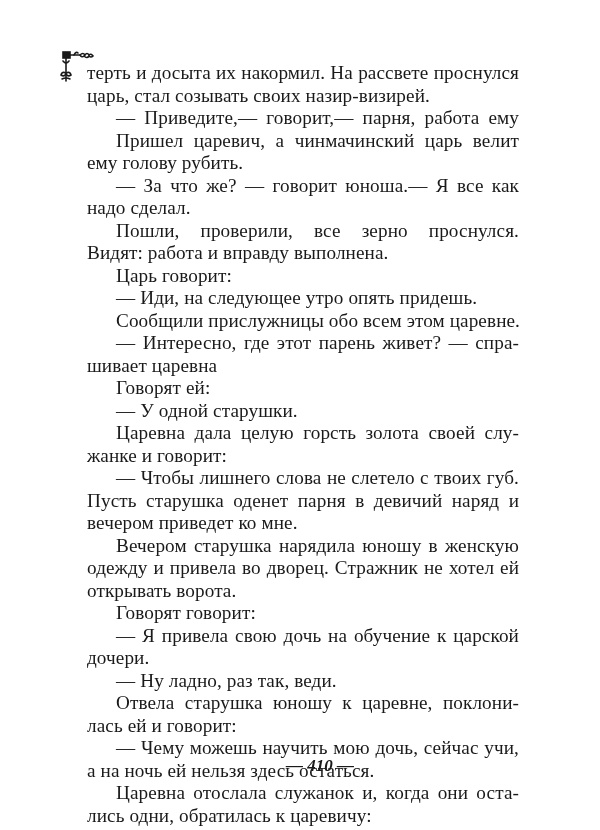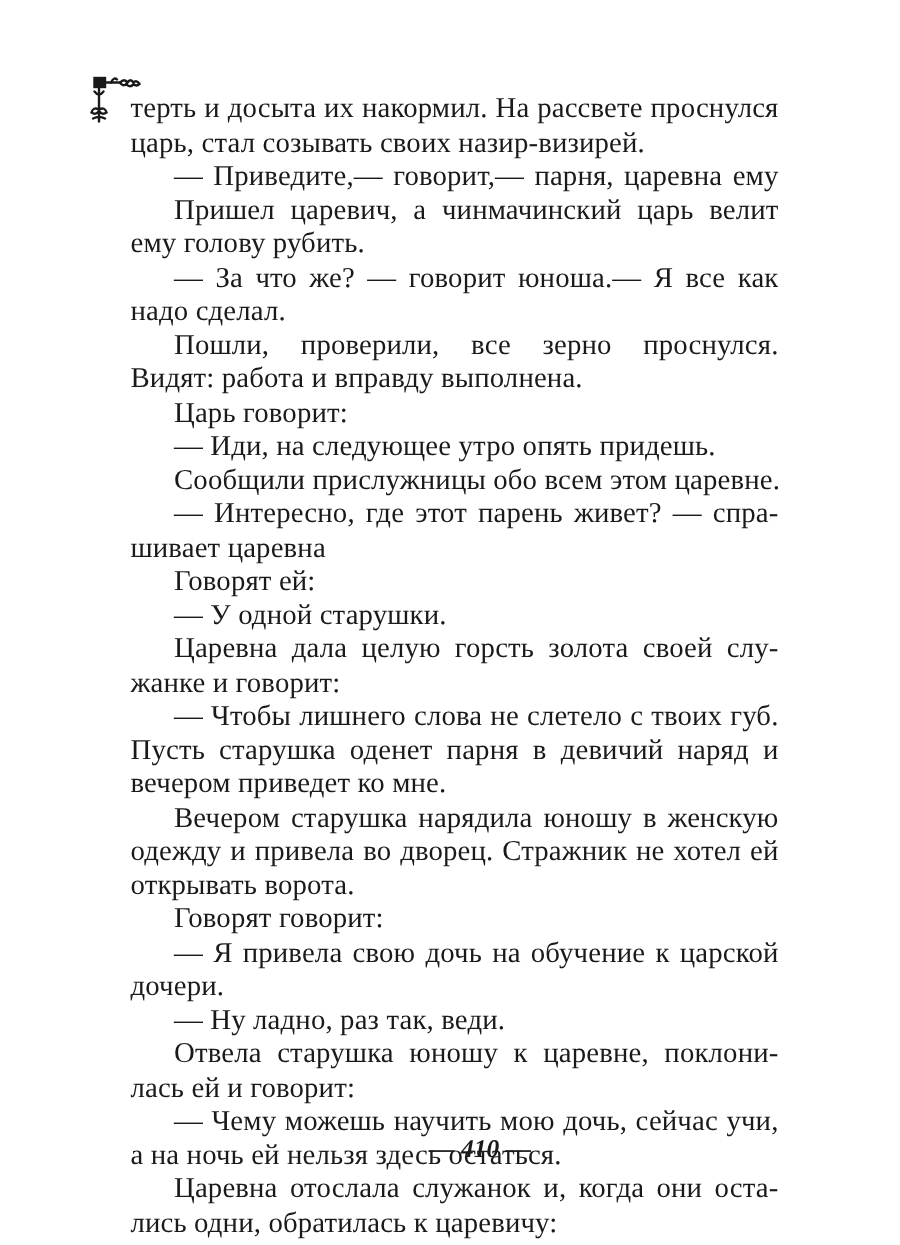--- a/index.html
+++ b/index.html
@@ -72,21 +72,21 @@
       <path d="M3 12 q3 4 6 0"></path>
       <path d="M6 24 q-4 -2 -5 2 q3 2 5 -1 q2 3 5 1 q-1 -4 -5 -2"></path>
       <path d="M6 26 L6 32"></path>
       <path d="M2 30 q4 -2 8 0"></path>
     </g>
   </svg>
 
   <div class="text-block" id="text-body">
       <div class="line">терть и досыта их накормил. На рассвете проснулся</div>
       <div class="line last">царь, стал созывать своих назир-визирей.</div>
-      <div class="line indent">— Приведите,— говорит,— парня, царевна ему</div>
+      <div class="line indent">— Приведите,— говорит,— парня, работа ему</div>
       <div class="line indent">Пришел царевич, а чинмачинский царь велит</div>
       <div class="line last">ему голову рубить.</div>
       <div class="line indent">— За что же? — говорит юноша.— Я все как</div>
       <div class="line last">надо сделал.</div>
       <div class="line indent">Пошли, проверили, все зерно проснулся.</div>
       <div class="line last">Видят: работа и вправду выполнена.</div>
       <div class="line indent last">Царь говорит:</div>
       <div class="line indent last">— Иди, на следующее утро опять придешь.</div>
       <div class="line indent">Сообщили прислужницы обо всем этом царевне.</div>
       <div class="line indent">— Интересно, где этот парень живет? — спра-</div>

